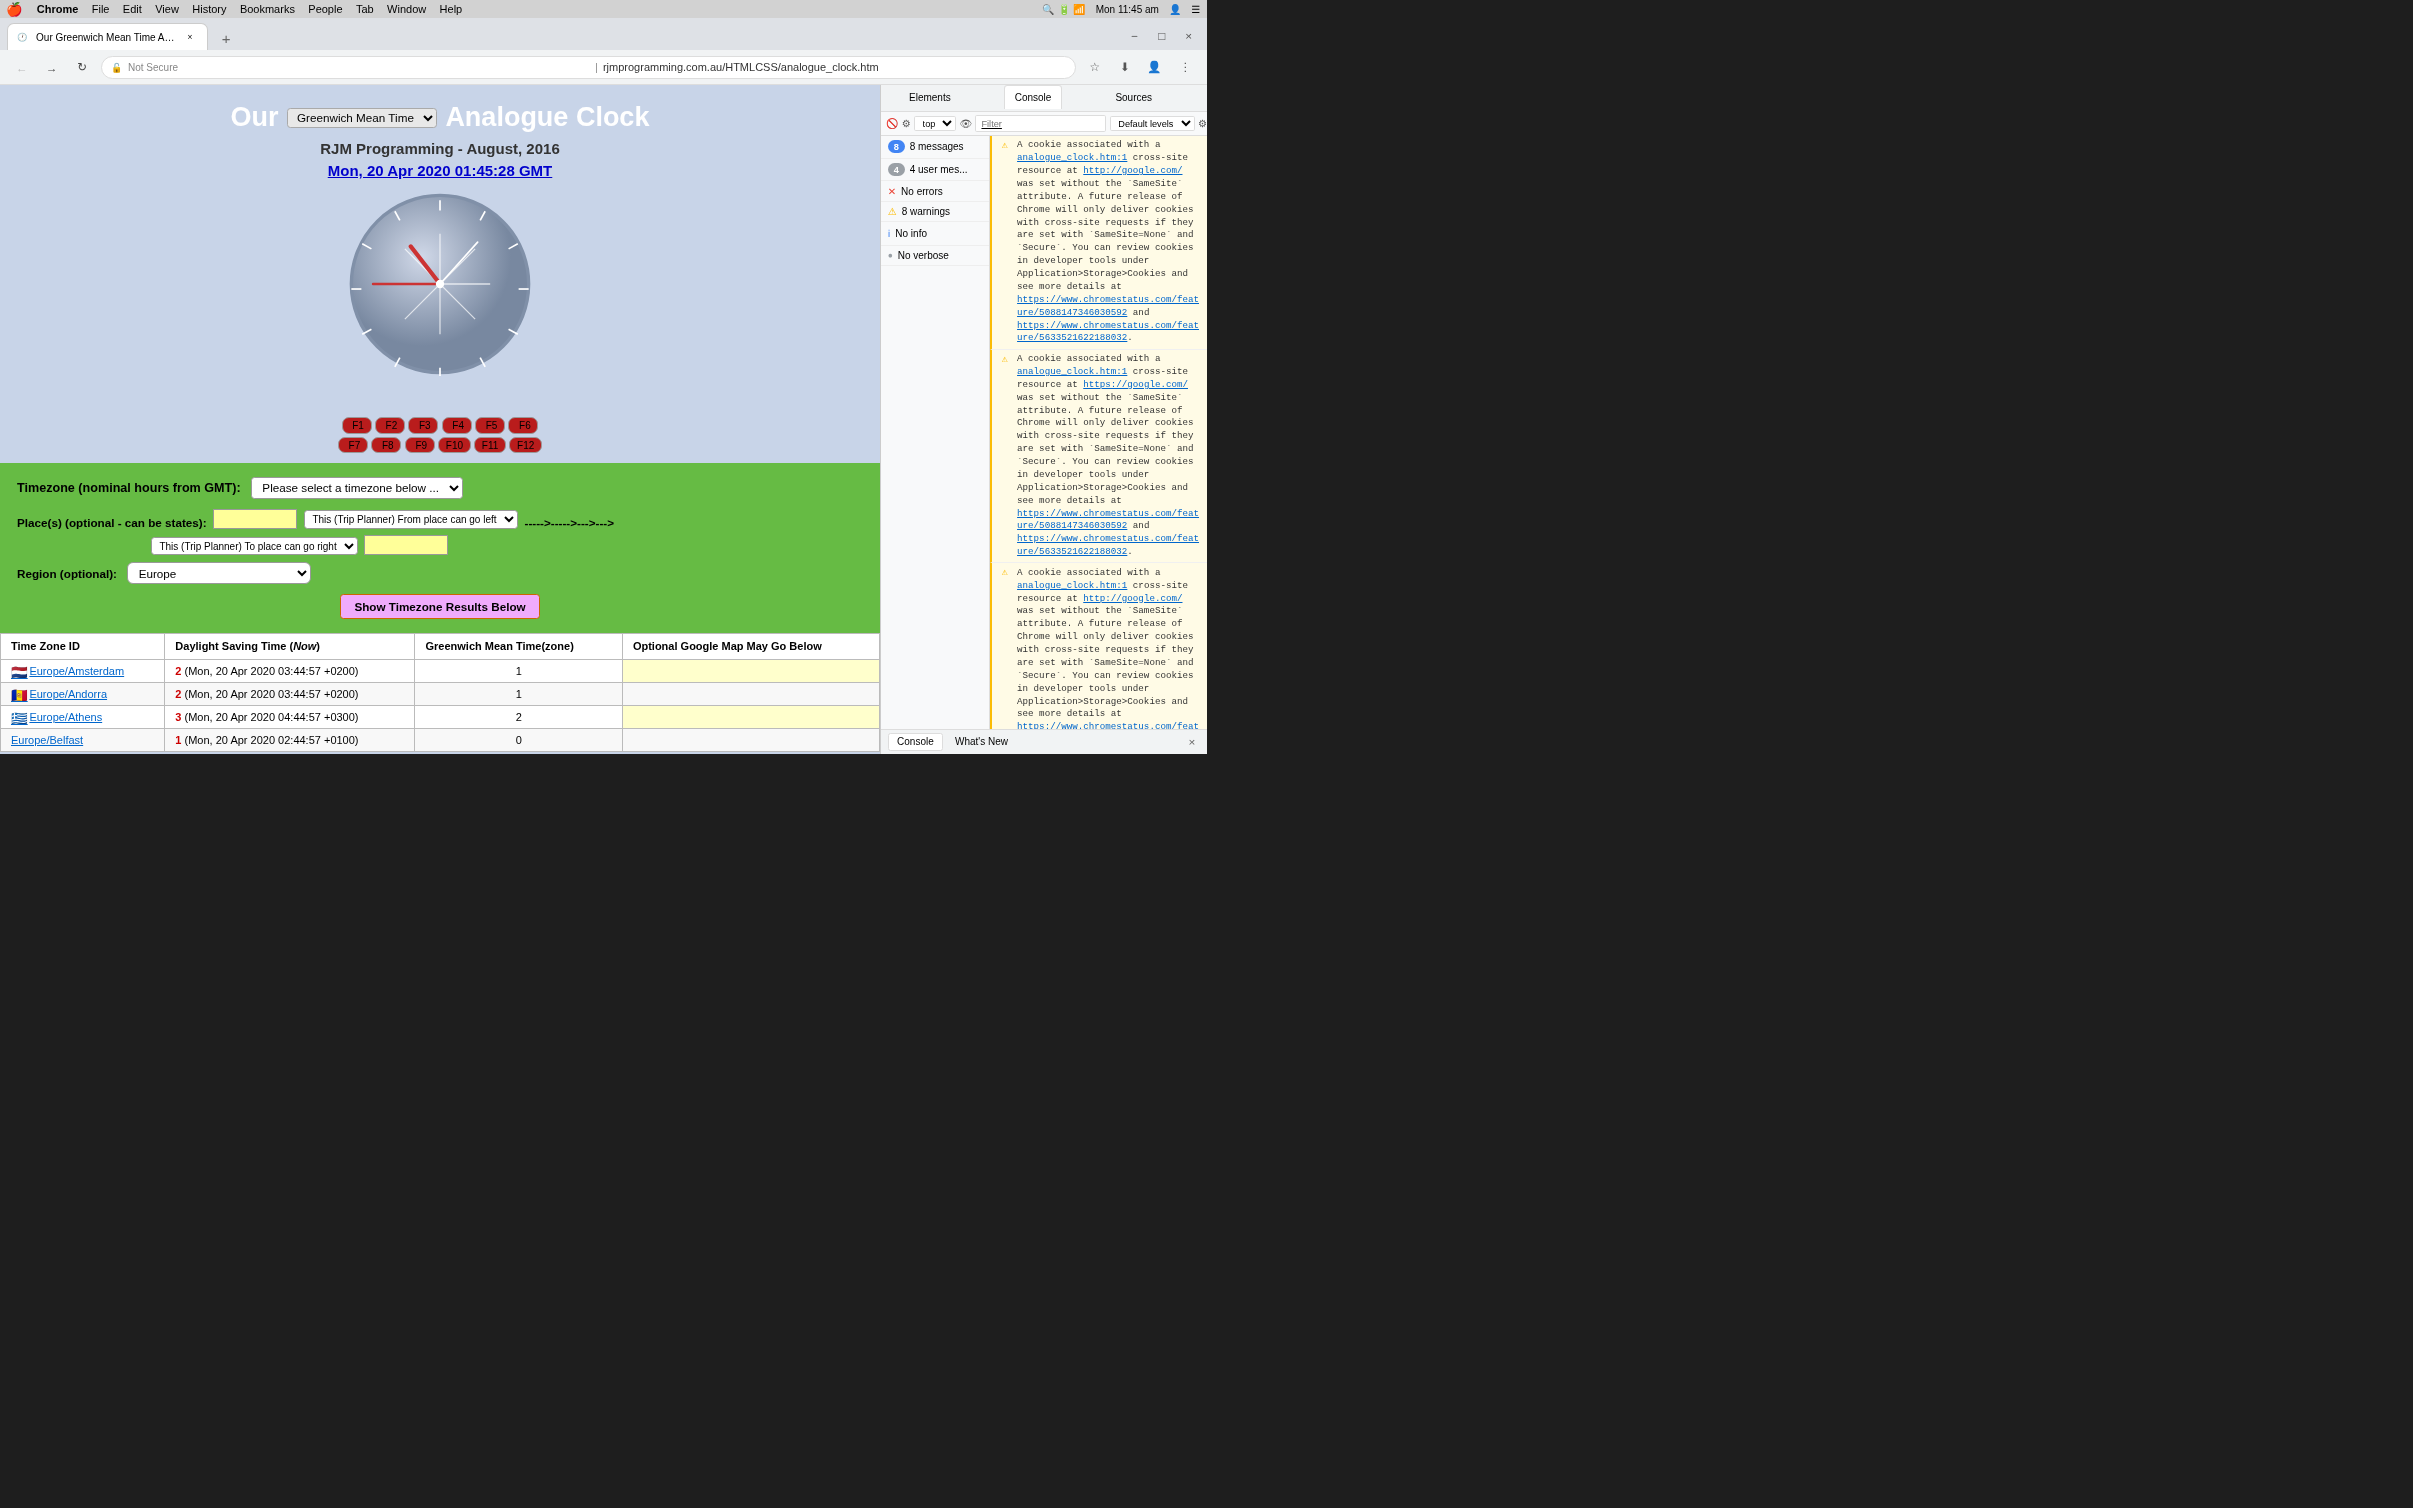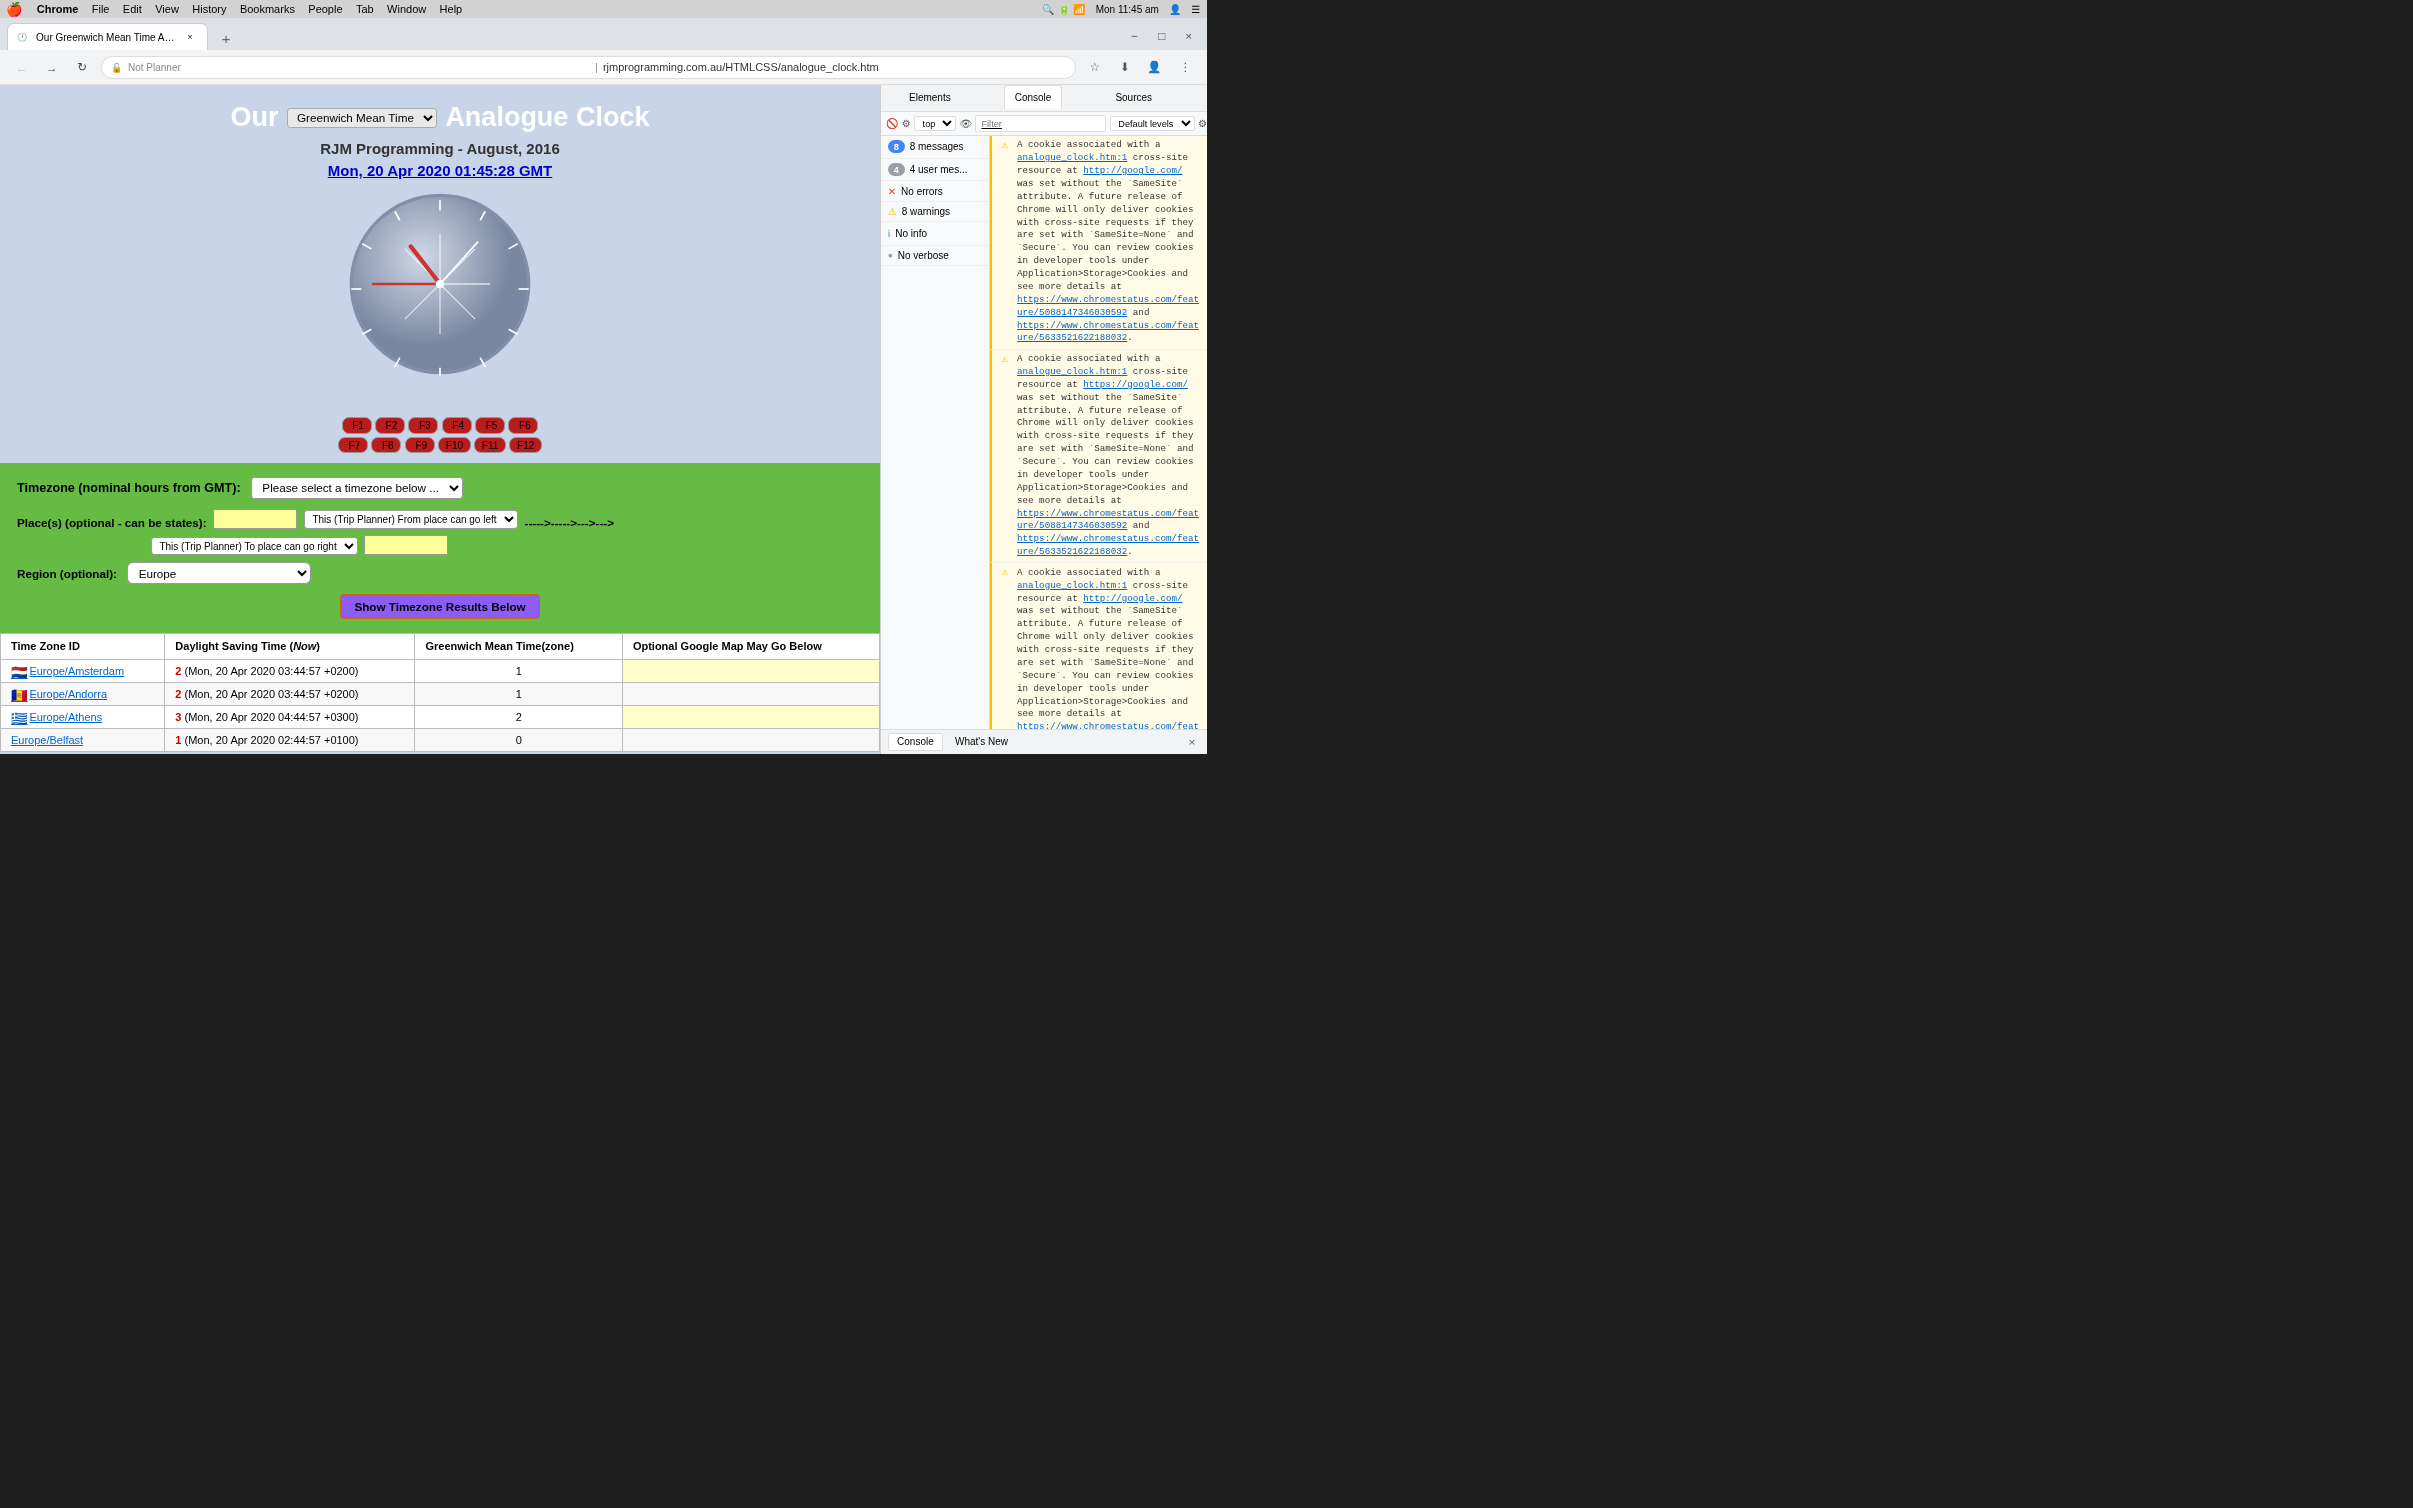--- a/index.html
+++ b/index.html
@@ -80,21 +80,21 @@
     .timezone-label { font-size: 12.6px; font-weight: bold; color: #000; }
     .timezone-dropdown { font-size: 11.7px; border: 0.8px solid #999; border-radius: 3.4px; padding: 2.5px 6.7px; background: #fff; min-width: 168px; }
     .places-row { display: flex; align-items: flex-end; gap: 6.7px; margin-bottom: 6.7px; flex-wrap: wrap; }
     .place-label { font-size: 11.7px; font-weight: bold; }
     .place-input { border: 0.8px solid #999; padding: 2.5px 5px; font-size: 11.7px; background: #ffff99; width: 84px; }
     .direction-select { font-size: 10px; border: 0.8px solid #999; border-radius: 3.4px; padding: 1.7px 3.4px; background: #fff; }
     .arrow-text { font-size: 11.7px; font-weight: bold; }
     .region-row { display: flex; align-items: center; gap: 10px; margin-bottom: 10px; }
     .region-label { font-size: 11.7px; font-weight: bold; }
     .region-select { font-size: 11.7px; border: 0.8px solid #999; border-radius: 6px; padding: 2.5px 6.7px; background: #fff; width: 184px; }
-    .show-btn { background: #8b5cf6; border: 0.8px solid #cc6600; border-radius: 3.4px; padding: 5px 13.4px; font-size: 11.7px; font-weight: bold; cursor: pointer; }
+    .show-btn { background: #f0abfc; border: 0.8px solid #cc6600; border-radius: 3.4px; padding: 5px 13.4px; font-size: 11.7px; font-weight: bold; cursor: pointer; }
 
     
     .results-section { background: #fff; margin: 0; overflow-x: auto; }
     .results-table { width: 100%; border-collapse: collapse; font-size: 11px; }
     .results-table th { background: #fff; padding: 6.7px 10px; text-align: left; border: 0.8px solid #bbb; font-weight: bold; }
     .results-table td { padding: 5px 10px; border: 0.8px solid #bbb; }
     .results-table tr:nth-child(even) td { background: #f8f8f8; }
     .tz-link { color: #0066cc; text-decoration: underline; cursor: pointer; display: flex; align-items: center; gap: 3.4px; }
     .flag-icon { width: 15px; height: 11.7px; font-size: 13.4px; }
     .optional-map-col { background: #ffffcc; }
@@ -176,21 +176,21 @@
       <div class="tab-bar-btn">×</div>
     </div>
   </div>
 
   <div class="address-bar">
     <div class="nav-btn disabled">←</div>
     <div class="nav-btn">→</div>
     <div class="nav-btn">↻</div>
     <div class="address-input">
       <span class="address-lock">🔓</span>
-      <span class="address-text" style="color:#888; font-size:10px;">Not Planner</span>
+      <span class="address-text" style="color:#888; font-size:10px;">Not Secure</span>
       <span style="color:#888; font-size:10px;"> | </span>
       <span class="address-text">rjmprogramming.com.au/HTMLCSS/analogue_clock.htm</span>
     </div>
     <div class="address-right">
       <div class="address-right-btn">☆</div>
       <div class="address-right-btn">⬇</div>
       <div class="address-right-btn">👤</div>
       <div class="address-right-btn">⋮</div>
     </div>
   </div>

